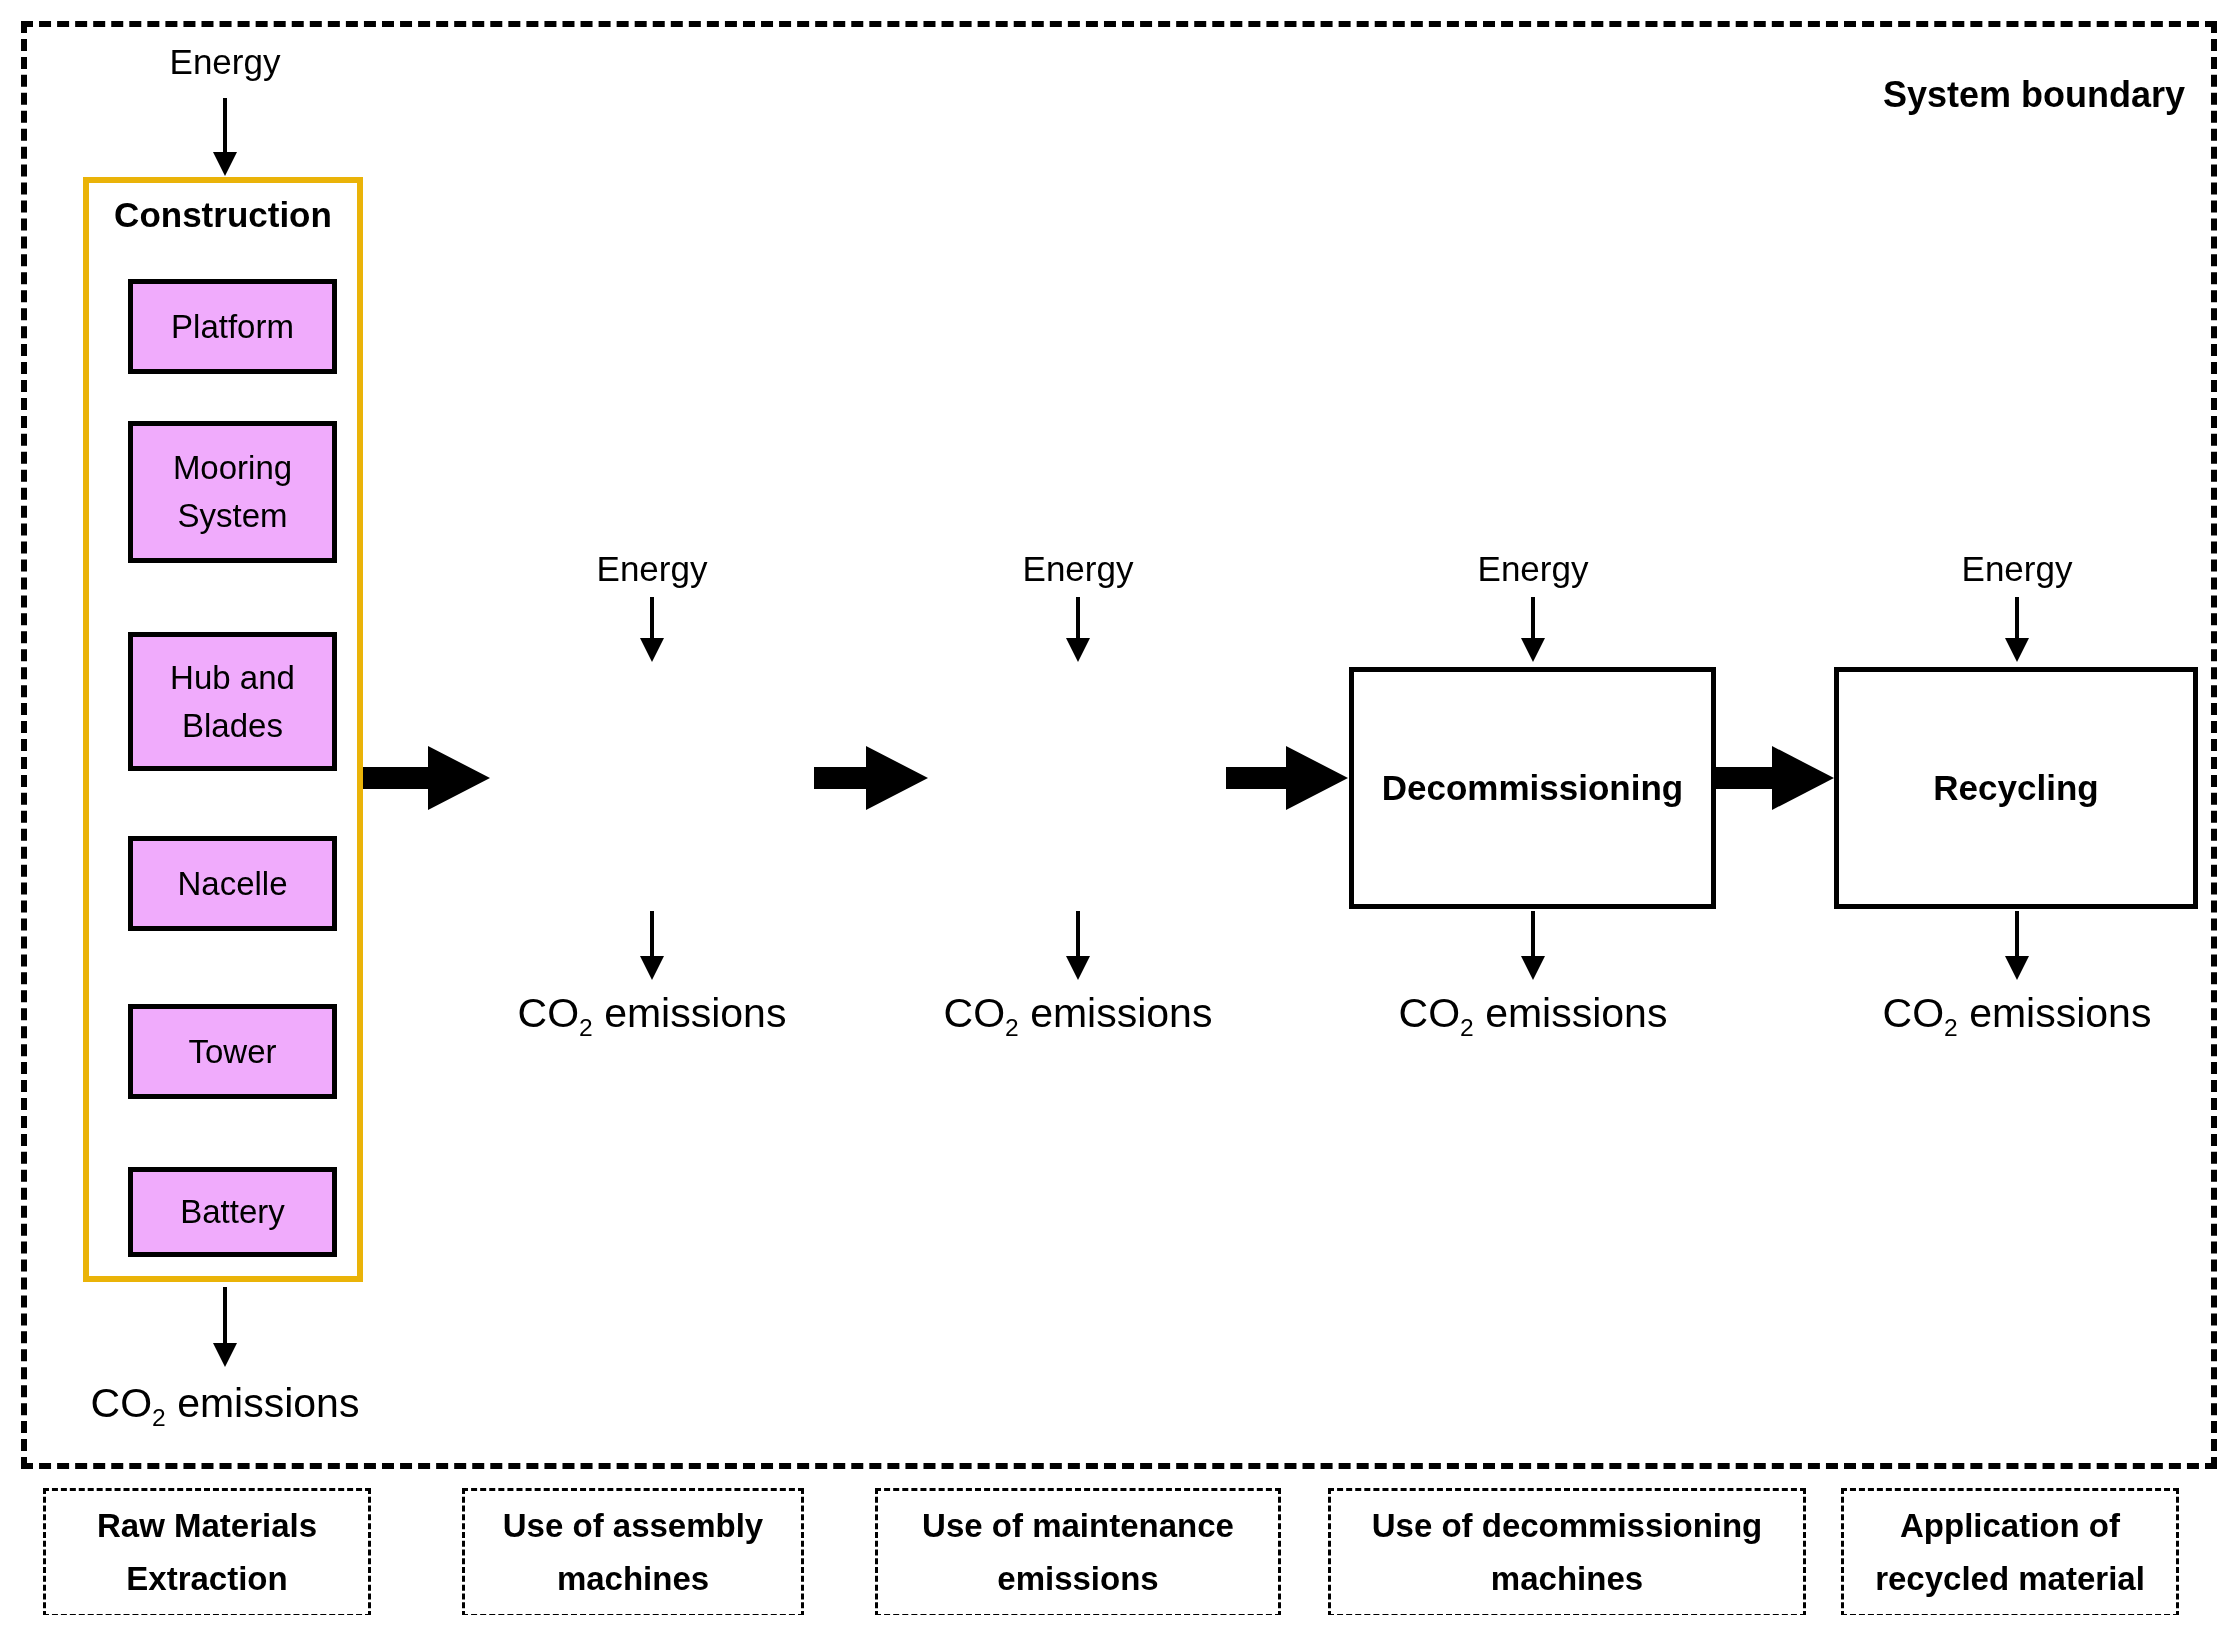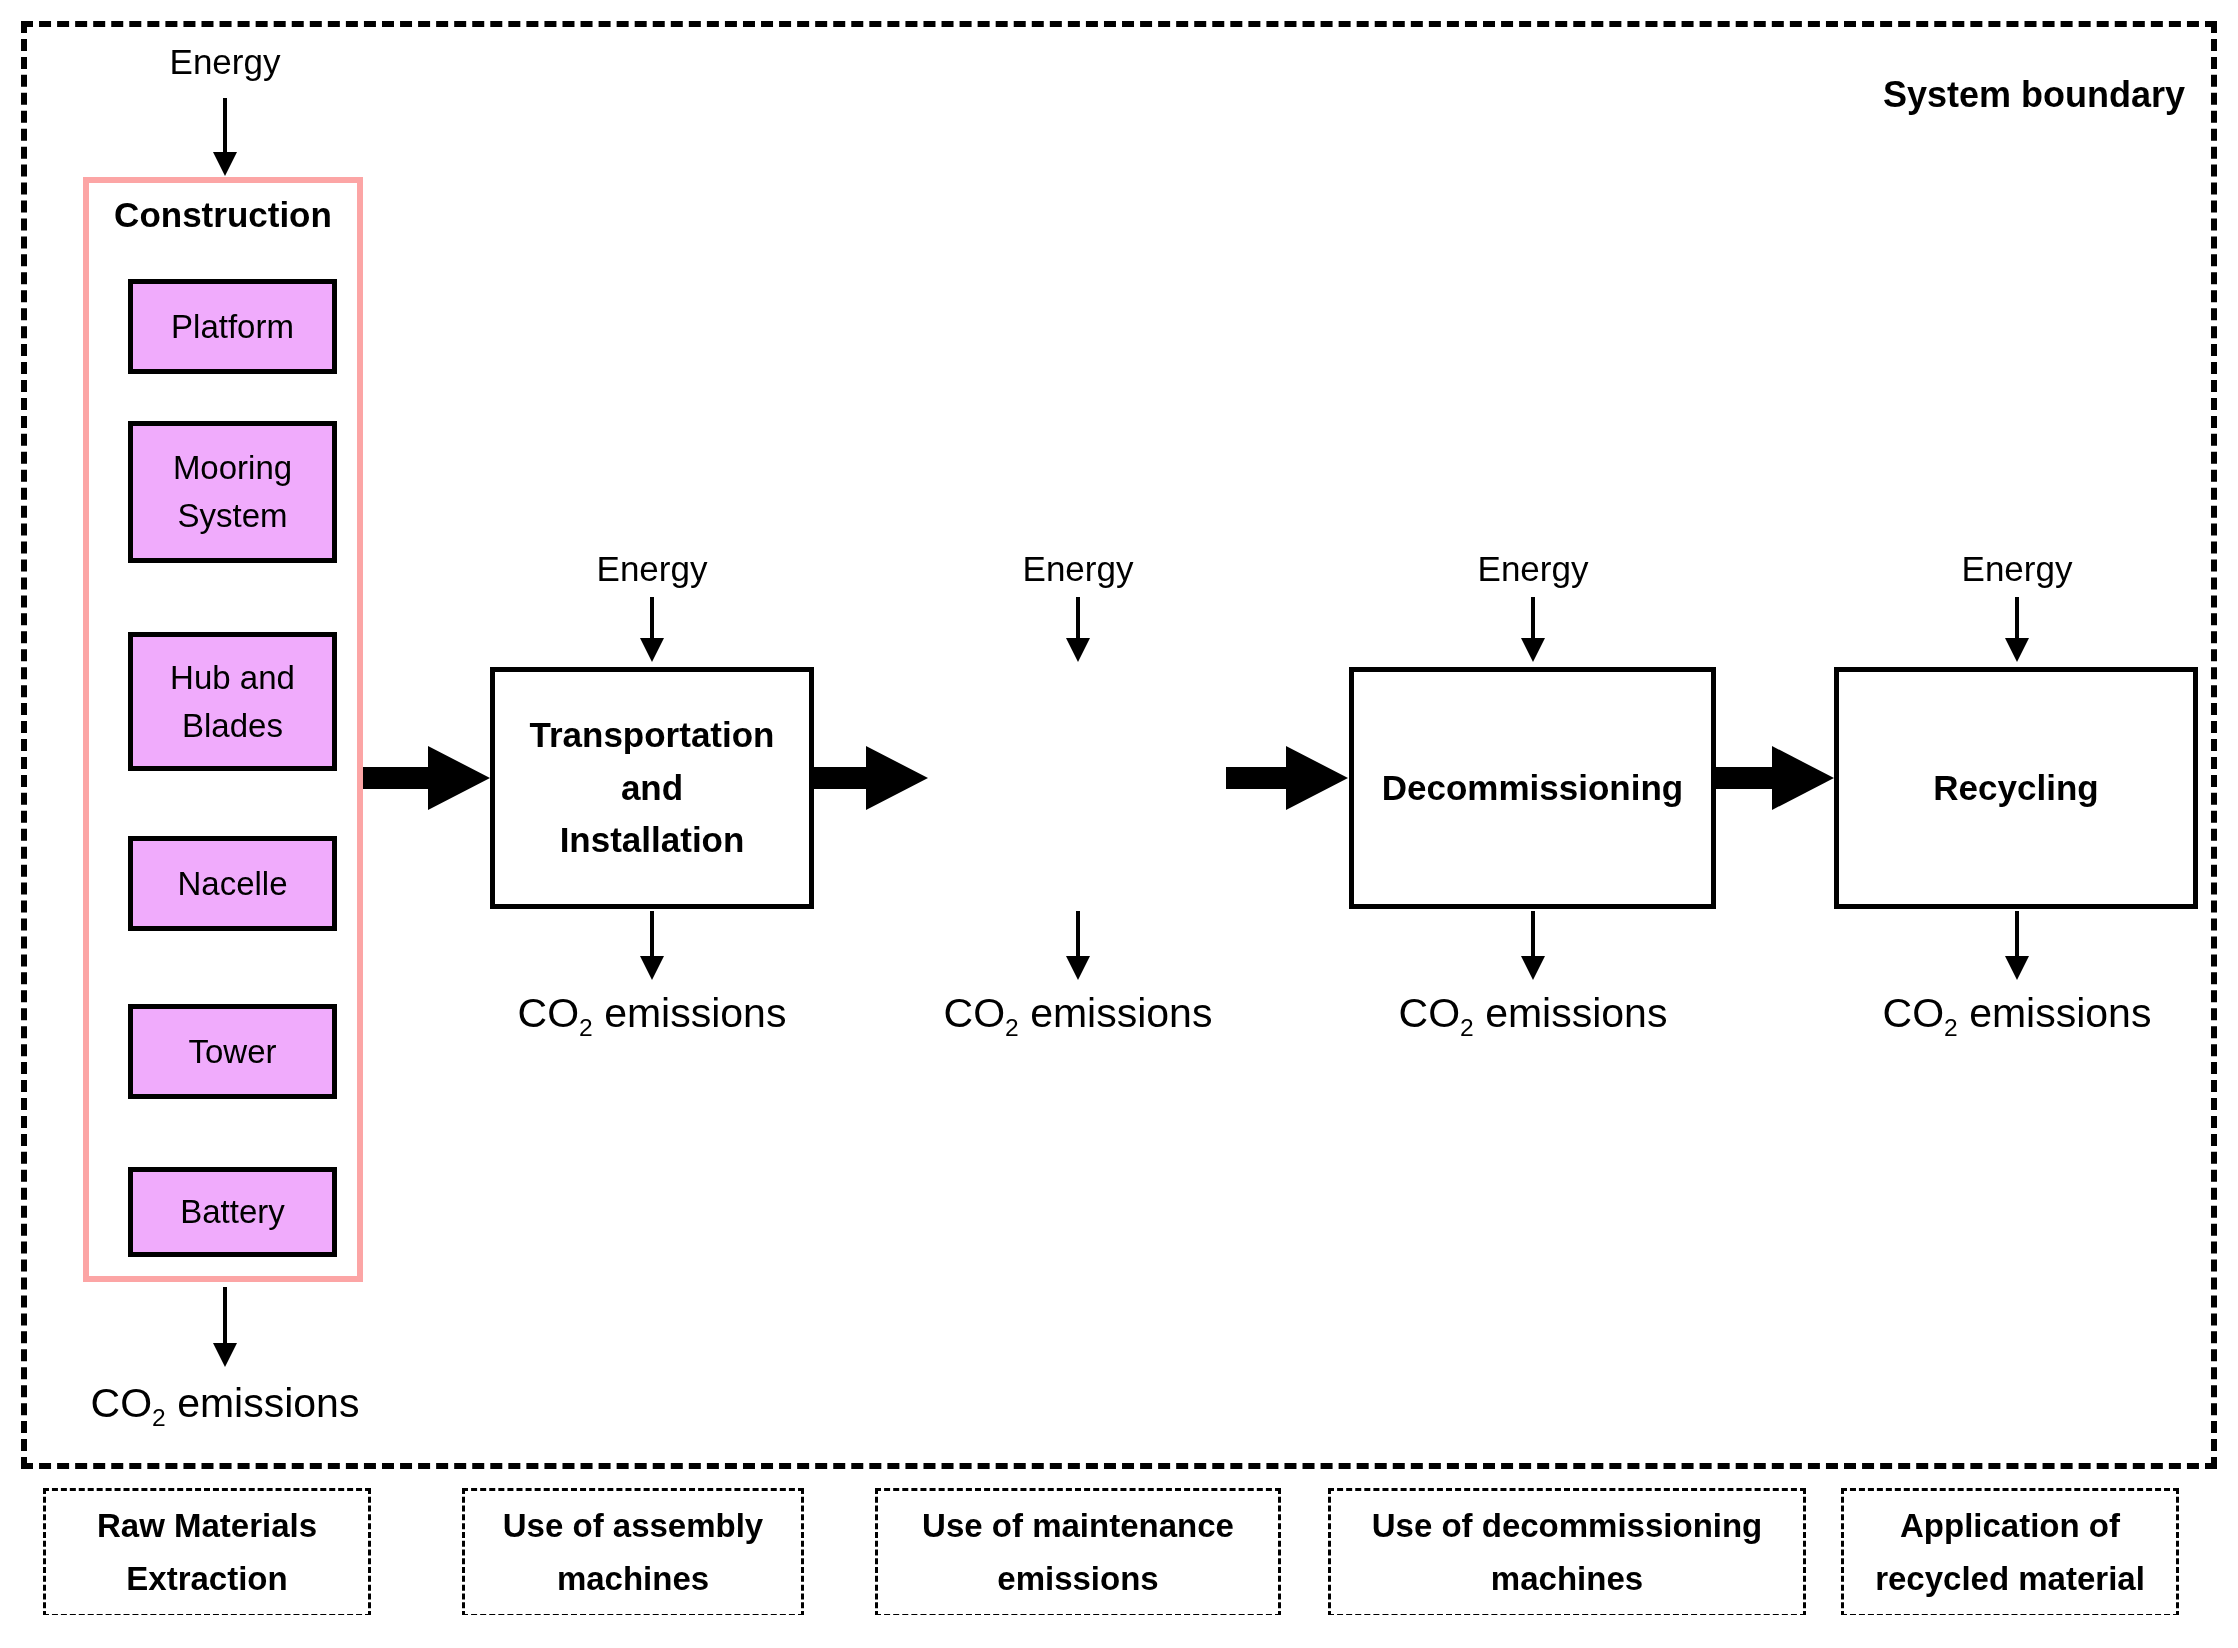--- a/index.html
+++ b/index.html
@@ -17,21 +17,21 @@
   .varrow .tip{width:0;height:0;border-left:12.8px solid transparent;
                border-right:12.8px solid transparent;border-top:24px solid #000;}
   .harrow{position:absolute;top:778px;transform:translateY(-50%);display:flex;align-items:center;}
   .harrow .shaft{height:22.5px;background:#000;}
   .harrow .tip{width:0;height:0;border-top:32px solid transparent;
                border-bottom:32px solid transparent;border-left:62px solid #000;}
   .stagebox{position:absolute;top:667px;height:242px;border:5.3px solid #000;box-sizing:border-box;
             display:flex;align-items:center;justify-content:center;background:#fff;
             font-weight:700;font-size:35px;line-height:1.5;text-align:center;white-space:pre-line;}
   .consbox{position:absolute;left:83px;top:177px;width:280px;height:1105px;
-           border:6px solid #fca5a5;box-sizing:border-box;background:#fff;}
+           border:6px solid #eab308;box-sizing:border-box;background:#fff;}
   .constitle{padding-top:12px;text-align:center;font-weight:700;font-size:35px;}
   .compbox{position:absolute;left:39px;width:209px;border:5.3px solid #000;box-sizing:border-box;
            display:flex;align-items:center;justify-content:center;background:#f0abfc;
            font-size:33px;line-height:1.45;text-align:center;white-space:pre-line;}
   .extbox{position:absolute;top:1488px;height:129px;border:3.8px dashed #000;box-sizing:border-box;
           display:flex;align-items:center;justify-content:center;background:#fff;
           font-weight:700;font-size:33px;line-height:1.6;text-align:center;white-space:pre-line;}
 </style>
 </head>
 <body>
@@ -65,23 +65,20 @@
   </div>
   <div class="clabel co2" style="left:225px;top:1380px;">
     <span>CO</span><sub>2</sub><span> emissions</span>
   </div>
 
   <div class="clabel energy" style="left:652px;top:549px;">Energy</div>
   <div class="varrow" style="left:652px;top:597px;">
     <div class="stem" style="height:41px;"></div>
     <div class="tip"></div>
   </div>
-  <div class="stagebox" style="left:490px;width:324px;">Transportation
-and
-Installation</div>
   <div class="varrow" style="left:652px;top:911px;">
     <div class="stem" style="height:45px;"></div>
     <div class="tip"></div>
   </div>
   <div class="clabel co2" style="left:652px;top:990px;">
     <span>CO</span><sub>2</sub><span> emissions</span>
   </div>
 
   <div class="clabel energy" style="left:1078px;top:549px;">Energy</div>
   <div class="varrow" style="left:1078px;top:597px;">

